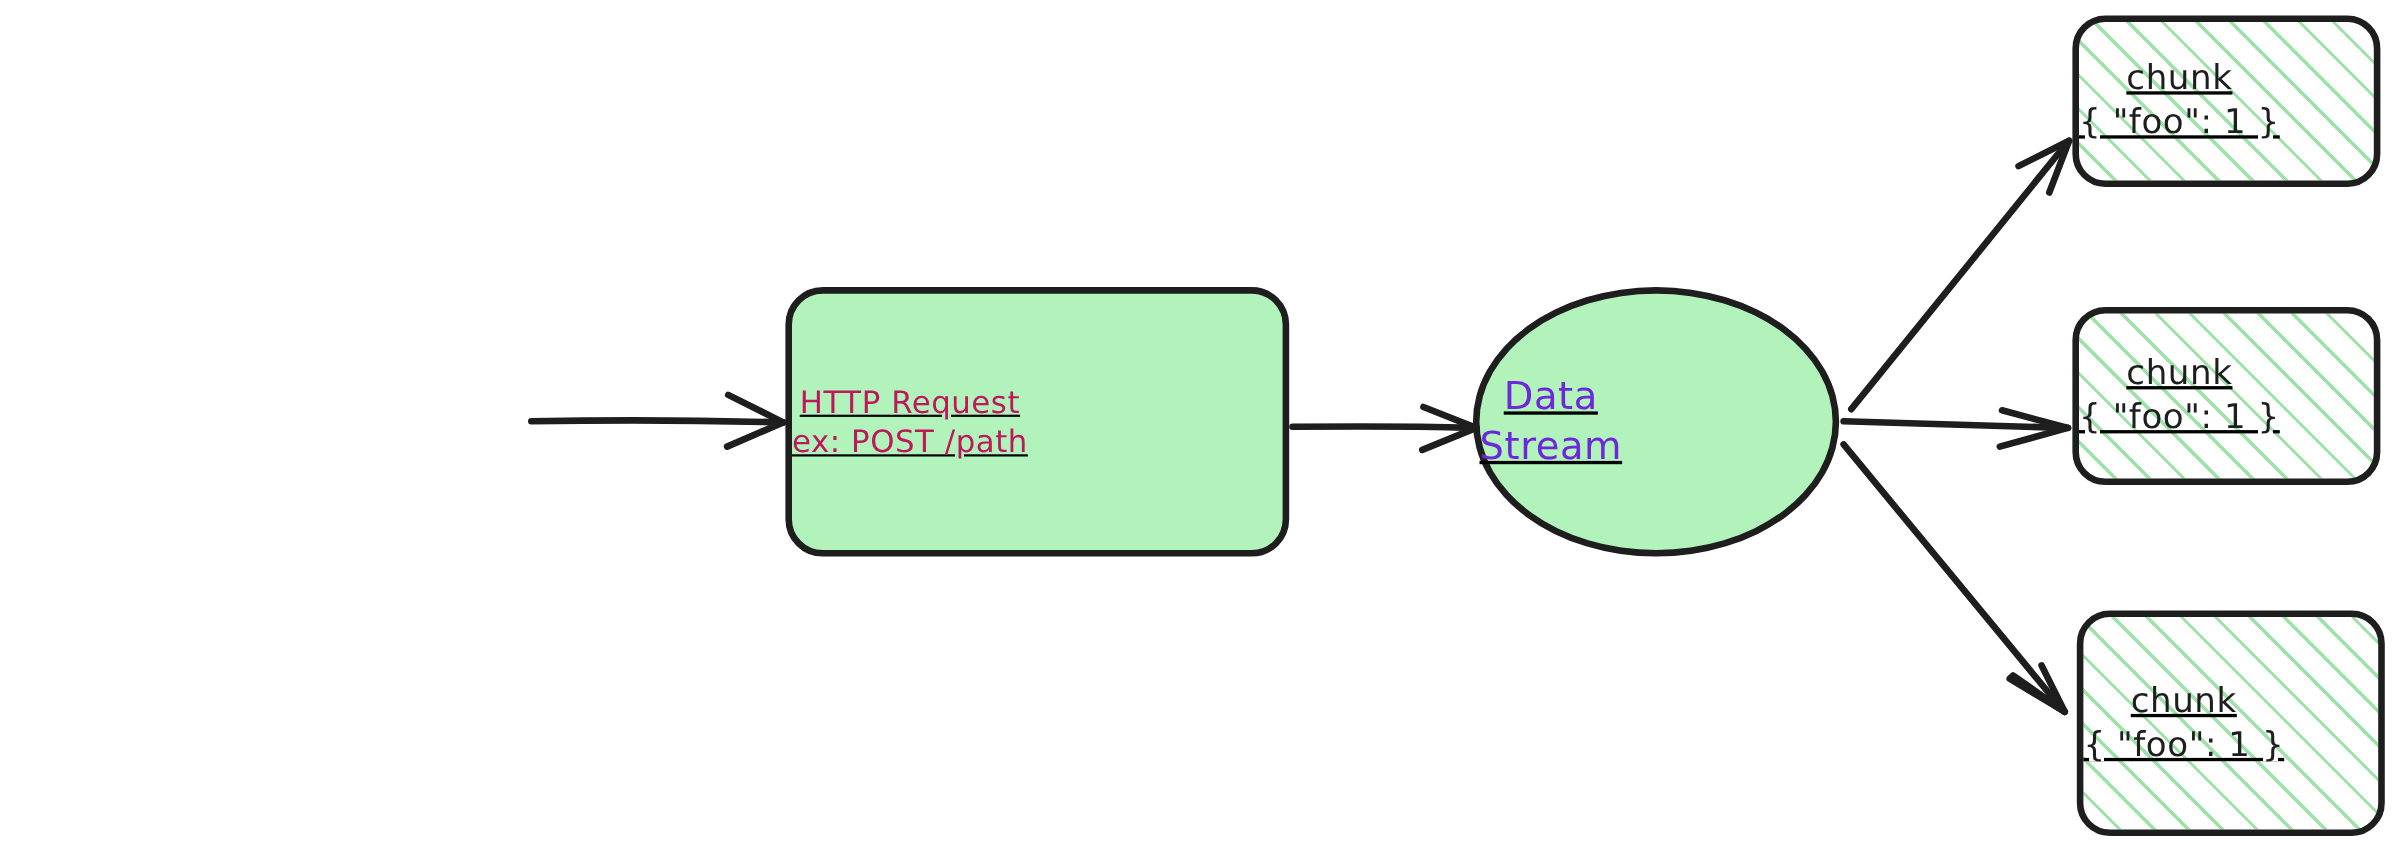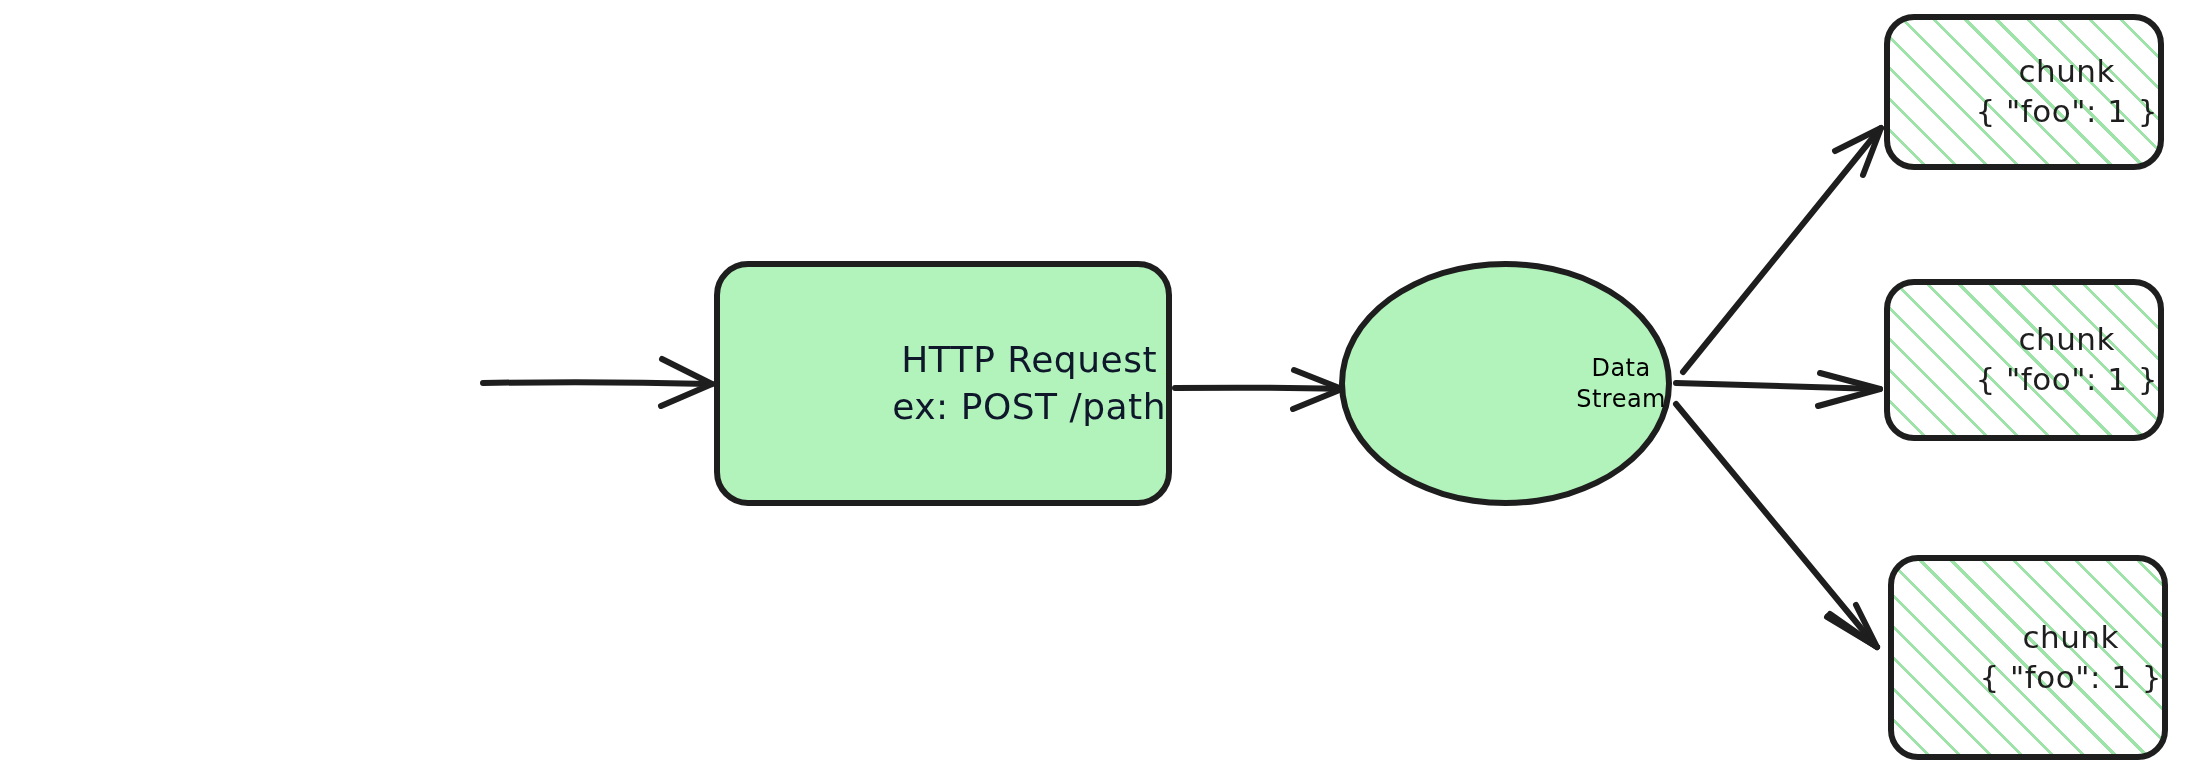--- a/index.html
+++ b/index.html
@@ -15,22 +15,23 @@
     width: 2185px;
     height: 783px;
     background: #ffffff;
     overflow: hidden;
   }
   .node {
     position: absolute;
     box-sizing: border-box;
     display: flex;
     align-items: center;
-    justify-content: flex-end;
+    justify-content: flex-start;
     text-align: center;
+    text-decoration: underline;
   }
   .node-label {
     position: relative;
     z-index: 3;
     line-height: 1.28;
     white-space: pre-line;
     letter-spacing: 0.5px;
   }
 
   
@@ -58,37 +59,37 @@
   #node-http {
     left: 714px;
     top: 261px;
     width: 458px;
     height: 245px;
     border: 6px solid #1e1e1e;
     border-radius: 34px;
     background: #b2f2bb;
   }
   #node-http .node-label {
-    color: #0f172a;
-    font-size: 36px;
+    color: #be185d;
+    font-size: 28px;
   }
 
   
   #node-stream {
     left: 1339px;
     top: 261px;
     width: 333px;
     height: 245px;
     border: 6px solid #1e1e1e;
     border-radius: 50%;
     background: #b2f2bb;
   }
   #node-stream .node-label {
-    color: #000000;
-    font-size: 24px;
+    color: #6d28d9;
+    font-size: 35px;
   }
 
   
   .chunk-node {
     width: 280px;
     border: 6px solid #1e1e1e;
     border-radius: 30px;
     background-color: #ffffff;
     background-image: repeating-linear-gradient(
         45deg,

